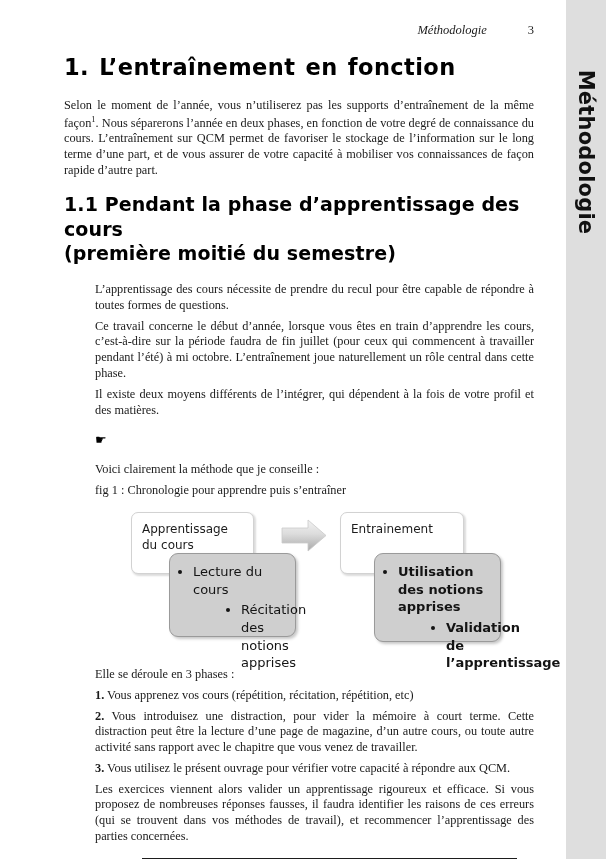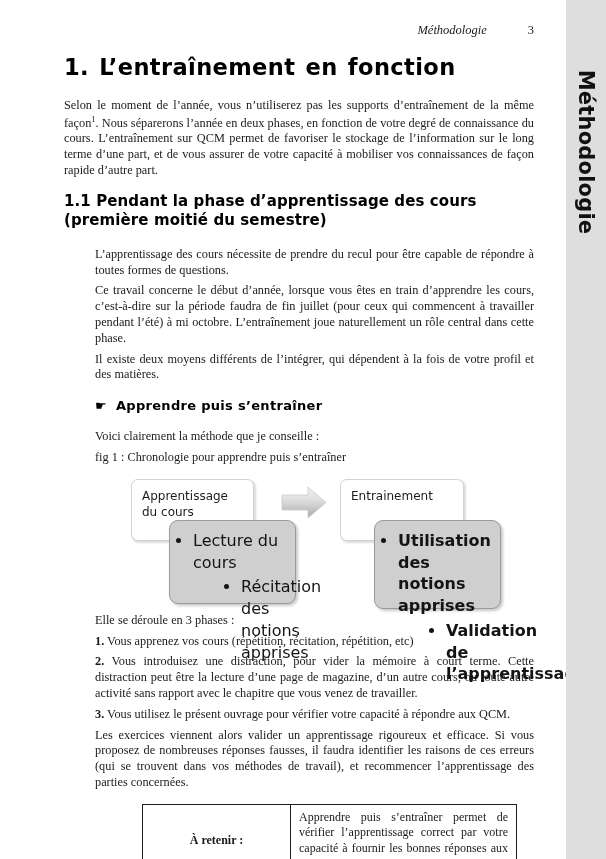--- a/index.html
+++ b/index.html
@@ -95,21 +95,21 @@
     color: #1a1a1a;
   }
   p.body.first { margin-top: 16px; }
   p.body + p.body { margin-top: 5px; }
   p.body sup { font-size: 8.5px; vertical-align: super; }
 
   h2.section-title {
     margin: 13px 0 8px 0;
     font-family: "DejaVu Sans", "Liberation Sans", sans-serif;
     font-weight: bold;
-    font-size: 15px;
+    font-size: 19px;
     line-height: 1.3;
     letter-spacing: 0.1px;
     color: #000000;
   }
 
   .indented { margin-left: 31px; width: 439px; }
 
   h3.sub-head {
     margin: 15px 0 0 0;
     font-family: "DejaVu Sans", "Liberation Sans", sans-serif;
@@ -153,21 +153,21 @@
   #outer-box-right { left: 209px; top: 4px; width: 124px; height: 62px; }
 
   .inner-box {
     position: absolute;
     background: #cfcfcf;
     border: 1px solid #9a9a9a;
     border-radius: 9px;
     box-shadow: 2px 2px 3px rgba(0,0,0,0.22);
     box-sizing: border-box;
     padding: 9px 8px 9px 4px;
-    font-size: 16px;
+    font-size: 13px;
     color: #141414;
     line-height: 1.36;
   }
   #inner-box-left  { left: 38px;  top: 45px; width: 127px; height: 84px; }
   #inner-box-right { left: 243px; top: 45px; width: 127px; height: 89px; font-weight: bold; }
 
   .inner-box ul { margin: 0; padding-left: 19px; }
   .inner-box li { margin: 0 0 3px 0; }
   .inner-box li:last-child { margin-bottom: 0; margin-left: 48px; }
 
@@ -233,21 +233,20 @@
       <span>(première moitié du semestre)</span>
     </h2>
 
     <div class="indented">
       <p class="body first">L’apprentissage des cours nécessite de prendre du recul pour être capable de répondre à toutes formes de questions.</p>
       <p class="body">Ce travail concerne le début d’année, lorsque vous êtes en train d’apprendre les cours, c’est-à-dire sur la période faudra de fin juillet (pour ceux qui commencent à travailler pendant l’été) à mi octobre. L’entraînement joue naturellement un rôle central dans cette phase.</p>
       <p class="body">Il existe deux moyens différents de l’intégrer, qui dépendent à la fois de votre profil et des matières.</p>
 
       <h3 class="sub-head">
         <span class="manicule">☛</span>
-        <span>Apprendre puis s’entraîner</span>
       </h3>
 
       <p class="body first">Voici clairement la méthode que je conseille :</p>
       <p class="body">fig 1 : Chronologie pour apprendre puis s’entraîner</p>
 
       <div id="figure">
 
         <div class="outer-box" id="outer-box-left">
           <span>Apprentissage du cours</span>
         </div>
@@ -276,21 +275,21 @@
 
         <div class="inner-box" id="inner-box-right">
           <ul>
             <li>Utilisation des notions apprises</li>
             <li>Validation de l’apprentissage</li>
           </ul>
         </div>
 
       </div>
 
-      <p class="body" style="margin-top:3px">Elle se déroule en 3 phases :</p>
+      <p class="body" style="margin-top:24px">Elle se déroule en 3 phases :</p>
 
       <p class="body"><b class="step">1.</b> <span>Vous apprenez vos cours (répétition, récitation, répétition, etc)</span></p>
 
       <p class="body"><b class="step">2.</b> <span>Vous introduisez une distraction, pour vider la mémoire à court terme. Cette distraction peut être la lecture d’une page de magazine, d’un autre cours, ou toute autre activité sans rapport avec le chapitre que vous venez de travailler.</span></p>
 
       <p class="body"><b class="step">3.</b> <span>Vous utilisez le présent ouvrage pour vérifier votre capacité à répondre aux QCM.</span></p>
 
       <p class="body">Les exercices viennent alors valider un apprentissage rigoureux et efficace. Si vous proposez de nombreuses réponses fausses, il faudra identifier les raisons de ces erreurs (qui se trouvent dans vos méthodes de travail), et recommencer l’apprentissage des parties concernées.</p>
 
       <table id="retenir-box">

